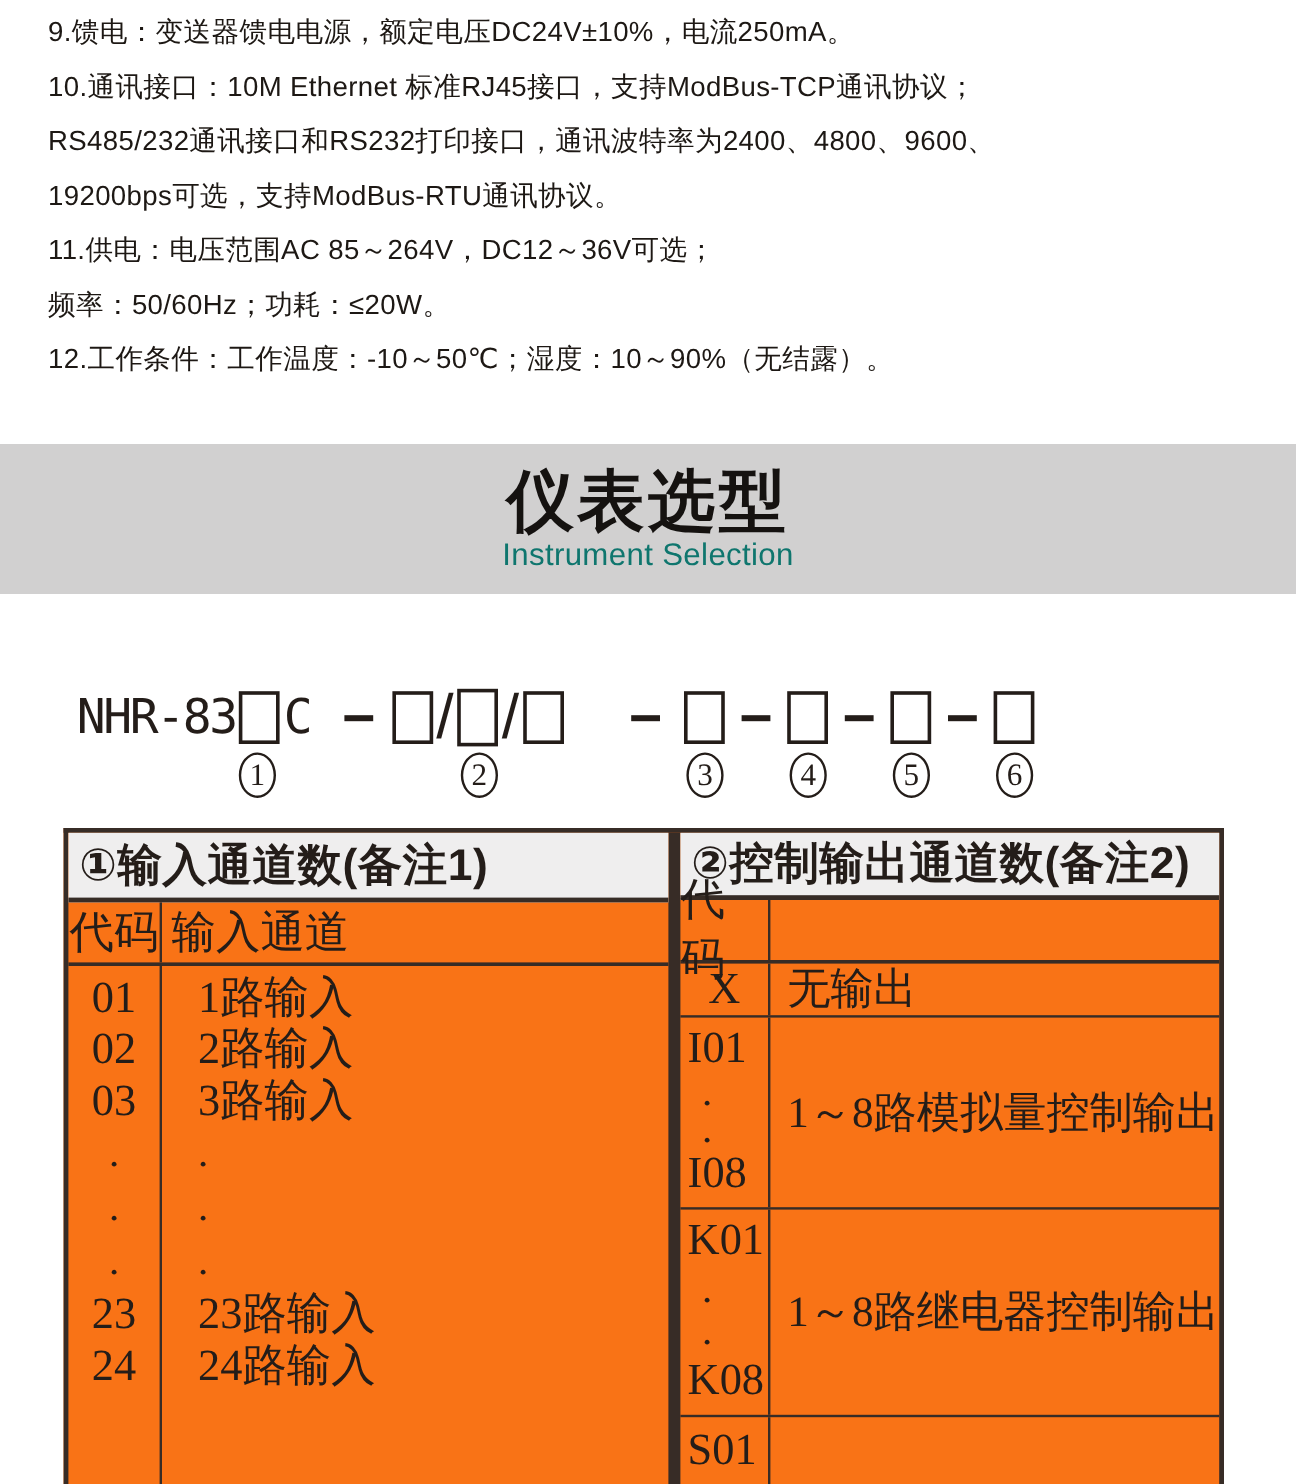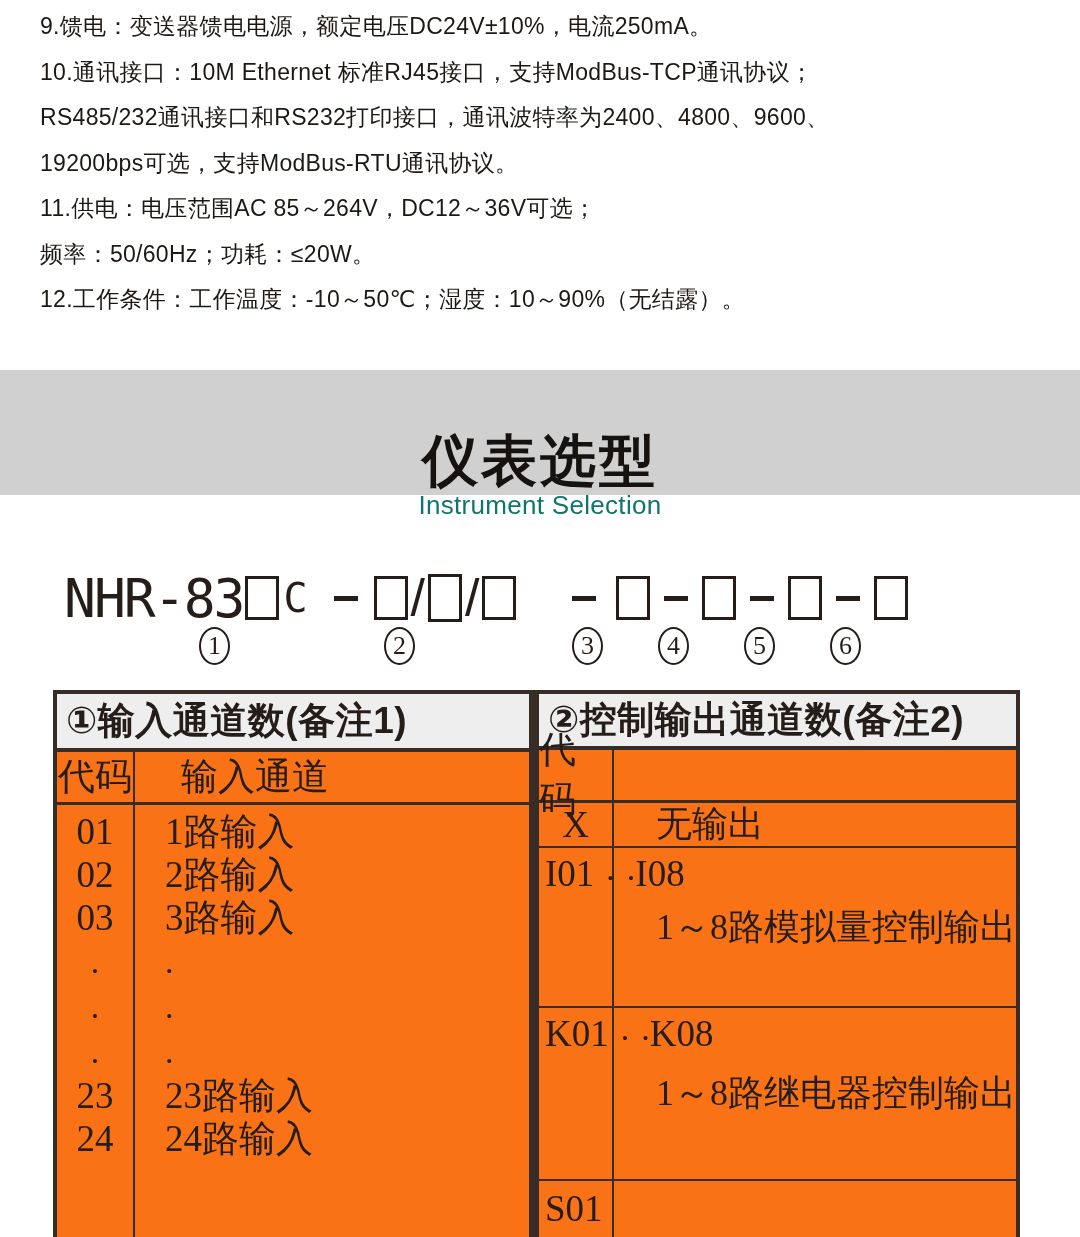--- a/index.html
+++ b/index.html
@@ -5,25 +5,25 @@
   html,body{margin:0;padding:0;background:#ffffff;}
   .page{
     position:relative;width:1080px;height:1237px;overflow:hidden;background:#ffffff;
     font-family:"Liberation Sans","DejaVu Sans",sans-serif;color:#241d19;
   }
   
   .specs{position:absolute;left:40px;top:4px;width:1010px;}
   .specs div{white-space:nowrap;font-size:23px;line-height:45.5px;letter-spacing:.3px;color:#1d1814;}
   
   .banner{position:absolute;left:0;top:370px;width:1080px;height:125px;text-align:center;}
-  .banner-title{padding-top:20px;font-size:56px;font-weight:600;letter-spacing:3px;line-height:1.0;color:#151210;margin-top:43px;}
+  .banner-title{padding-top:20px;font-size:56px;font-weight:600;letter-spacing:3px;line-height:1.0;color:#151210;}
   .banner-sub{font-size:26px;font-weight:500;margin-top:1px;letter-spacing:.3px;color:#0f766e;}
   
   .model-row{position:absolute;left:64px;top:570px;height:56px;display:flex;align-items:center;}
-  .m-prefix{font-family:"DejaVu Sans Mono","Liberation Mono",monospace;font-size:53px;letter-spacing:-2px;color:#241d19;}
+  .m-prefix{font-family:"DejaVu Sans Mono","Liberation Mono",monospace;font-size:40px;letter-spacing:-2px;color:#241d19;}
   .m-box{width:34px;height:44px;border:3px solid #241d19;box-sizing:border-box;background:#fff;flex:0 0 auto;}
   .m-box.tall{height:48px;}
   .m-c{font-family:"DejaVu Sans Mono","Liberation Mono",monospace;font-size:40px;margin-left:4px;}
   .m-dash{width:24px;height:5px;background:#241d19;flex:0 0 auto;}
   .d1{margin-left:26px;margin-right:16px;}
   .d2{margin-left:56px;margin-right:20px;}
   .d3{margin-left:14px;margin-right:14px;}
   .m-slash{font-size:52px;font-weight:300;line-height:44px;margin:0 3px;font-family:"Liberation Sans",sans-serif;}
   .bx1{margin-left:2px;}
   .m-circle{
@@ -43,39 +43,39 @@
   .sec-right{flex:1;}
   .sec-header{
     height:58px;box-sizing:border-box;background:#efeeee;border-bottom:4px solid #372c26;
     display:flex;align-items:center;padding-left:9px;
     font-family:"Liberation Sans","DejaVu Sans",sans-serif;font-weight:700;font-size:37px;
     letter-spacing:.5px;white-space:nowrap;color:#241d19;
   }
   .subrow{height:53px;box-sizing:border-box;border-bottom:3px solid #372c26;display:flex;font-size:37px;}
   .code-col{width:78px;box-sizing:border-box;border-right:2px solid #372c26;display:flex;align-items:center;justify-content:center;flex:0 0 auto;}
   .code-col.r{width:75px;}
-  .desc-col{flex:1;display:flex;align-items:center;padding-left:8px;white-space:nowrap;margin-left:38px;}
+  .desc-col{flex:1;display:flex;align-items:center;padding-left:8px;white-space:nowrap;}
   .body-left{flex:1;display:flex;font-size:37px;gap:20px;}
   .codes-stack{width:78px;box-sizing:border-box;border-right:2px solid #372c26;padding-top:5px;text-align:center;flex:0 0 auto;}
   .desc-stack{flex:1;padding-left:10px;padding-top:5px;}
   .codes-stack div,.desc-stack div{height:43px;line-height:43px;white-space:nowrap;}
   .codes-stack div.dotrow,.desc-stack div.dotrow{height:45px;line-height:45px;font-size:34px;}
   .orow{display:flex;box-sizing:border-box;border-bottom:2px solid #372c26;font-size:37px;}
   .orow.rx{height:45px;}
   .orow.ri{height:165px;}
   .orow.rk{height:178px;}
   .orow.rs{flex:1;border-bottom:none;}
   .codes-stack-r{
     width:75px;box-sizing:border-box;border-right:2px solid #372c26;flex:0 0 auto;
-    display:flex;flex-direction:row;justify-content:space-between;
+    display:flex;flex-direction:column;justify-content:space-between;
     padding:6px 0 8px 6px;text-align:left;
   }
   .codes-stack-r div{line-height:40px;white-space:nowrap;}
   .codes-stack-r div.dotrow{padding-left:12px;line-height:30px;font-size:34px;}
-  .orow .desc-col{font-size:36px;padding-left:4px;}
+  .orow .desc-col{font-size:36px;padding-left:14px;}
   .rs .codes-stack-r{justify-content:flex-start;padding-top:8px;}
 </style>
 </head>
 <body>
 
 <div class="page">
 
   <div class="specs">
     <div>9.馈电：变送器馈电电源，额定电压DC24V±10%，电流250mA。</div>
     <div>10.通讯接口：10M Ethernet 标准RJ45接口，支持ModBus-TCP通讯协议；</div>

